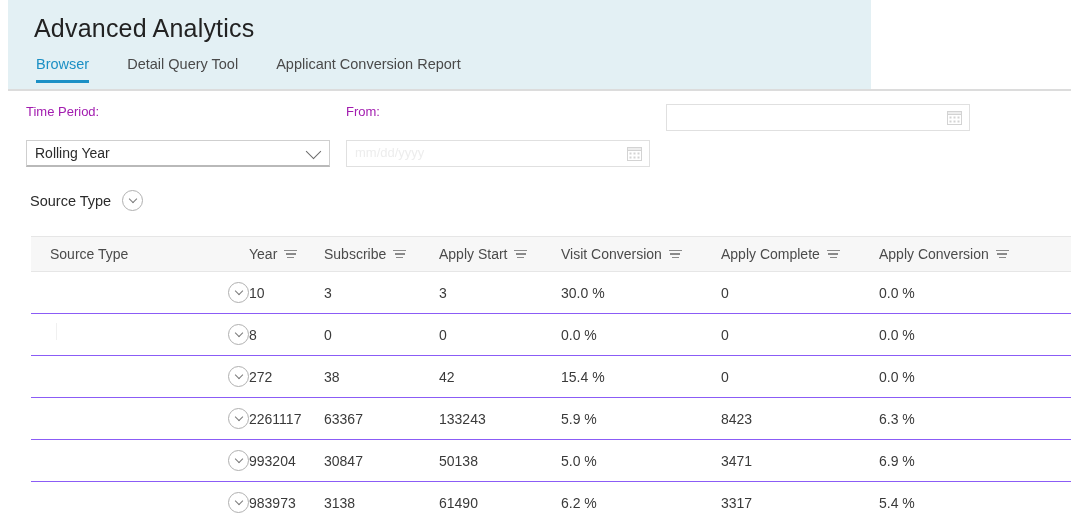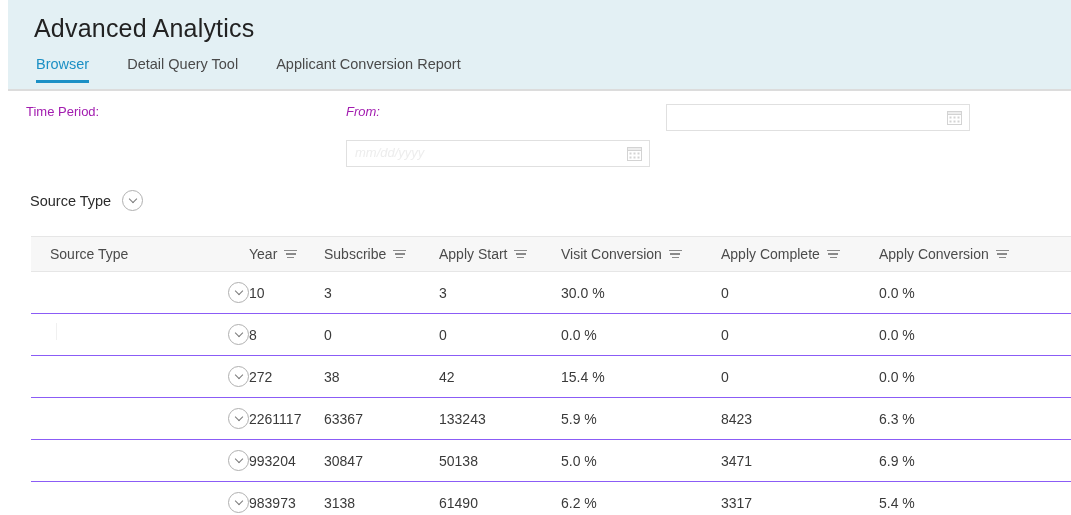--- a/index.html
+++ b/index.html
@@ -21,21 +21,21 @@
     width: 1071px;
     height: 515px;
     background: #ffffff;
   }
 
   
   .header {
     position: absolute;
     left: 8px;
     top: 0;
-    width: 1063px;
+    width: 863px;
     height: 90px;
     background: #e3f0f4;
     box-sizing: border-box;
     padding-left: 20px;
   }
   .header-title {
     position: absolute;
     left: 26px;
     top: 14px;
     font-size: 25px;
@@ -297,23 +297,27 @@
         <span>Applicant Conversion Report</span>
       </div>
     </div>
   </div>
   <div class="header-bottom-line"></div>
 
   <div class="filters">
 
     <div class="field" style="left:26px; top:12px;">
       <span class="field-label">Time Period:</span>
+      <div class="select-box">
+        <span class="select-value">Rolling Year</span>
+        <span class="chev"></span>
+      </div>
     </div>
 
-    <div class="field" style="left:346px; top:12px;font-style:italic;">
+    <div class="field" style="left:346px; top:12px;">
       <span class="field-label">From:</span>
       <div class="date-box">
         <span class="date-placeholder">mm/dd/yyyy</span>
         <span class="cal-icon">
           <svg width="15" height="15" viewBox="0 0 15 15" aria-hidden="true">
             <rect x="0.5" y="1.5" width="14" height="13" fill="#ffffff" stroke="#d3d3d3"></rect>
             <rect x="0.5" y="1.5" width="14" height="3" fill="#ededed" stroke="#d3d3d3"></rect>
             <rect x="2.5" y="6.5" width="2" height="2" fill="#d3d3d3"></rect>
             <rect x="6.5" y="6.5" width="2" height="2" fill="#d3d3d3"></rect>
             <rect x="10.5" y="6.5" width="2" height="2" fill="#d3d3d3"></rect>

